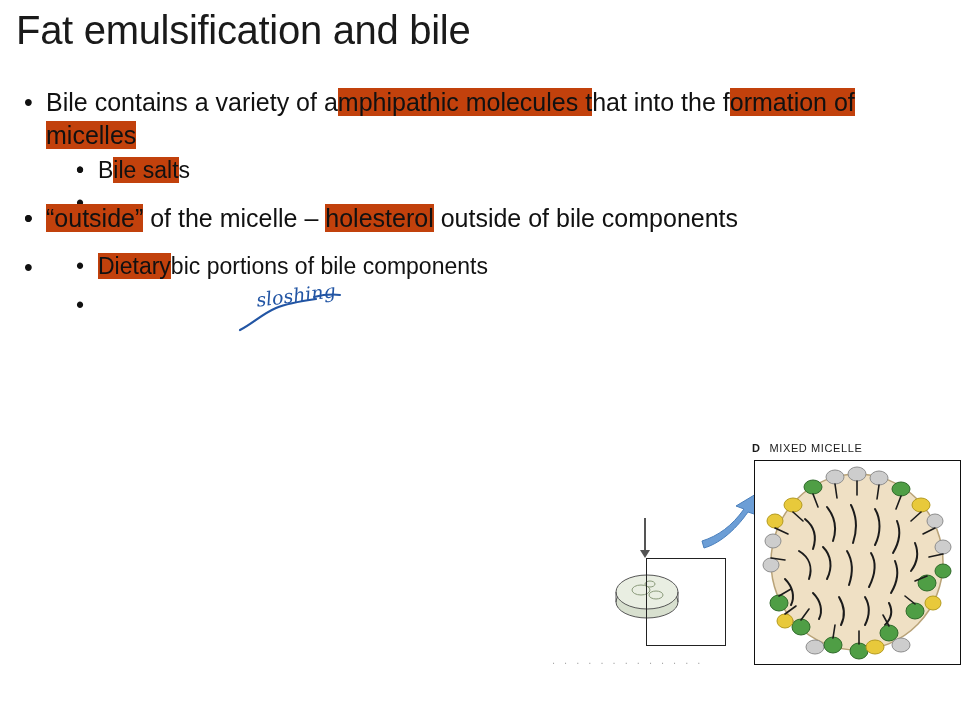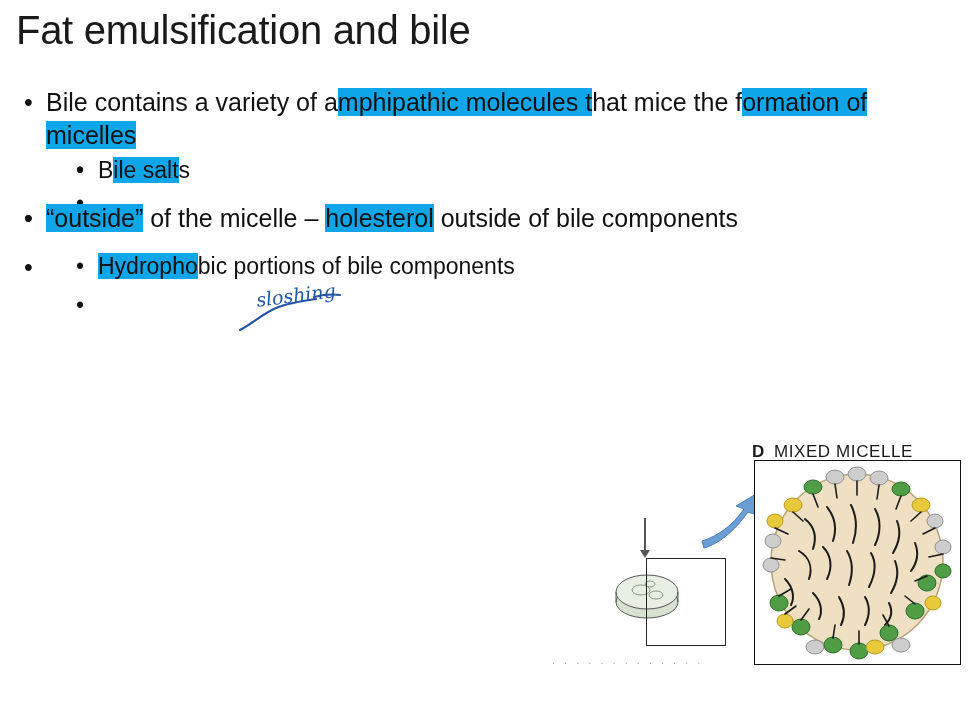--- a/index.html
+++ b/index.html
@@ -73,21 +73,21 @@
   }
   li.b2 > .bullet {
     position: absolute;
     left: 4px;
     top: 0px;
     font-size: 23px;
     line-height: 31px;
     color: #111;
   }
   .hl {
-    background: #0ea5e9;
+    background: #c2410c;
   }
   
   .ink {
     position: absolute;
     left: 232px;
     top: 286px;
     width: 130px;
     height: 48px;
     pointer-events: none;
   }
@@ -107,21 +107,21 @@
     position: absolute;
     left: 548px;
     top: 440px;
     width: 410px;
     height: 235px;
   }
   .fig-label {
     position: absolute;
     left: 200px;
     top: 2px;
-    font-size: 17px;
+    font-size: 11px;
     letter-spacing: 0.6px;
     color: #1a1a1a;
     font-family: "Liberation Sans", sans-serif;
   }
   .fig-label .d {
     font-weight: bold;
     margin-right: 9px;
   }
   .mixed-box {
     position: absolute;
@@ -179,21 +179,21 @@
 
 <div class="slide">
 
   <div class="title">Fat emulsification and bile</div>
 
   <div class="body-block">
     <ul class="lvl1">
 
       <li class="b1">
         <span class="bullet">•</span>
-        <span><span>Bile contains a variety of a</span><span class="hl">mphipathic molecules t</span><span>hat mice the f</span><span class="hl">ormation of micelles</span></span>
+        <span><span>Bile contains a variety of a</span><span class="hl">mphipathic molecules t</span><span>hat into the f</span><span class="hl">ormation of micelles</span></span>
       </li>
 
       <ul class="lvl2">
         <li class="b2">
           <span class="bullet">•</span>
         </li>
         <li class="b2">
           <span class="bullet">•</span>
           <span><span>B</span><span class="hl">ile salt</span><span>s</span></span>
         </li>
@@ -211,21 +211,21 @@
         <span><span class="hl">“outside”</span><span> of the micelle – </span><span class="hl">holesterol</span><span> outside of bile components</span></span>
       </li>
 
       <li class="b1" style="margin-top:16px;">
         <span class="bullet">•</span>
       </li>
 
       <ul class="lvl2" style="margin-top:6px; width:470px;">
         <li class="b2">
           <span class="bullet">•</span>
-          <span><span class="hl">Hydropho</span><span>bic portions of bile components</span></span>
+          <span><span class="hl">Dietary</span><span>bic portions of bile components</span></span>
         </li>
         <li class="b2" style="margin-top:8px;">
           <span class="bullet">•</span>
         </li>
       </ul>
 
     </ul>
   </div>
 
   <div class="ink">

